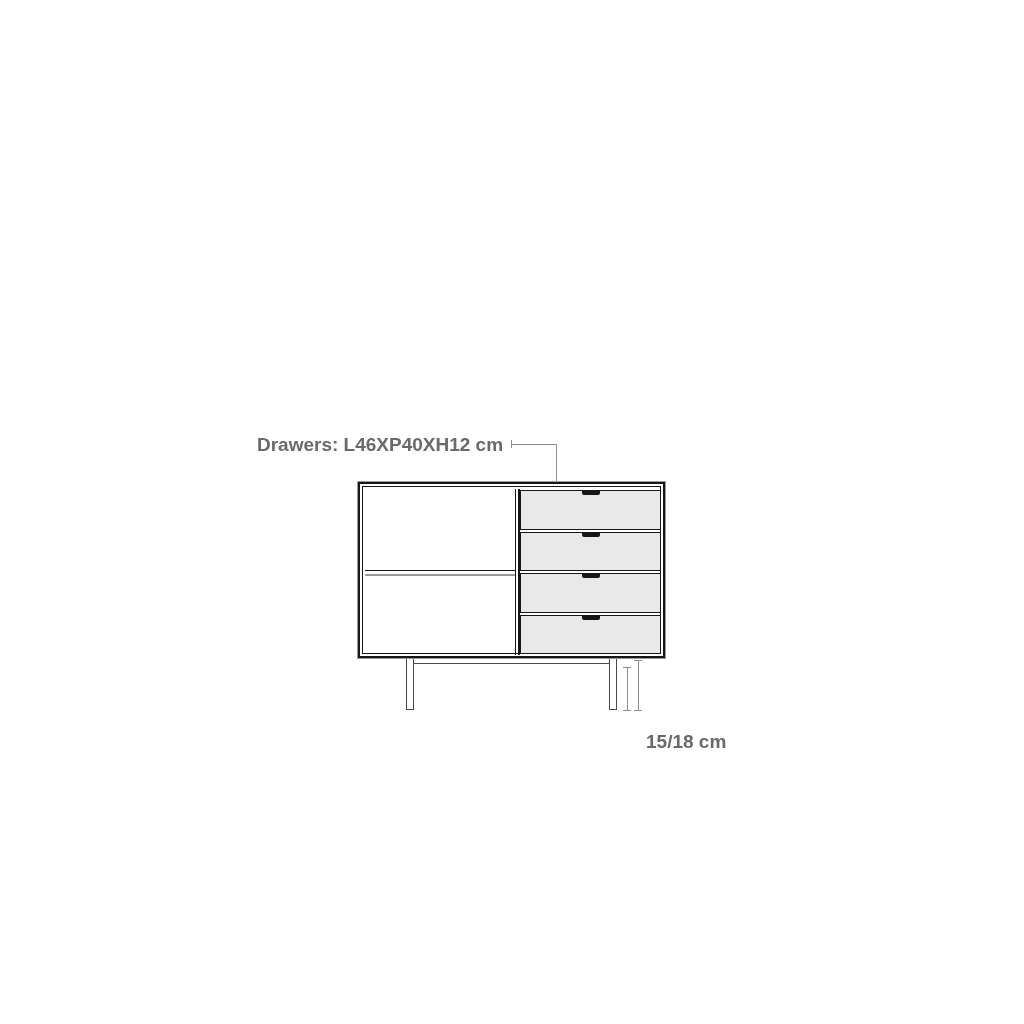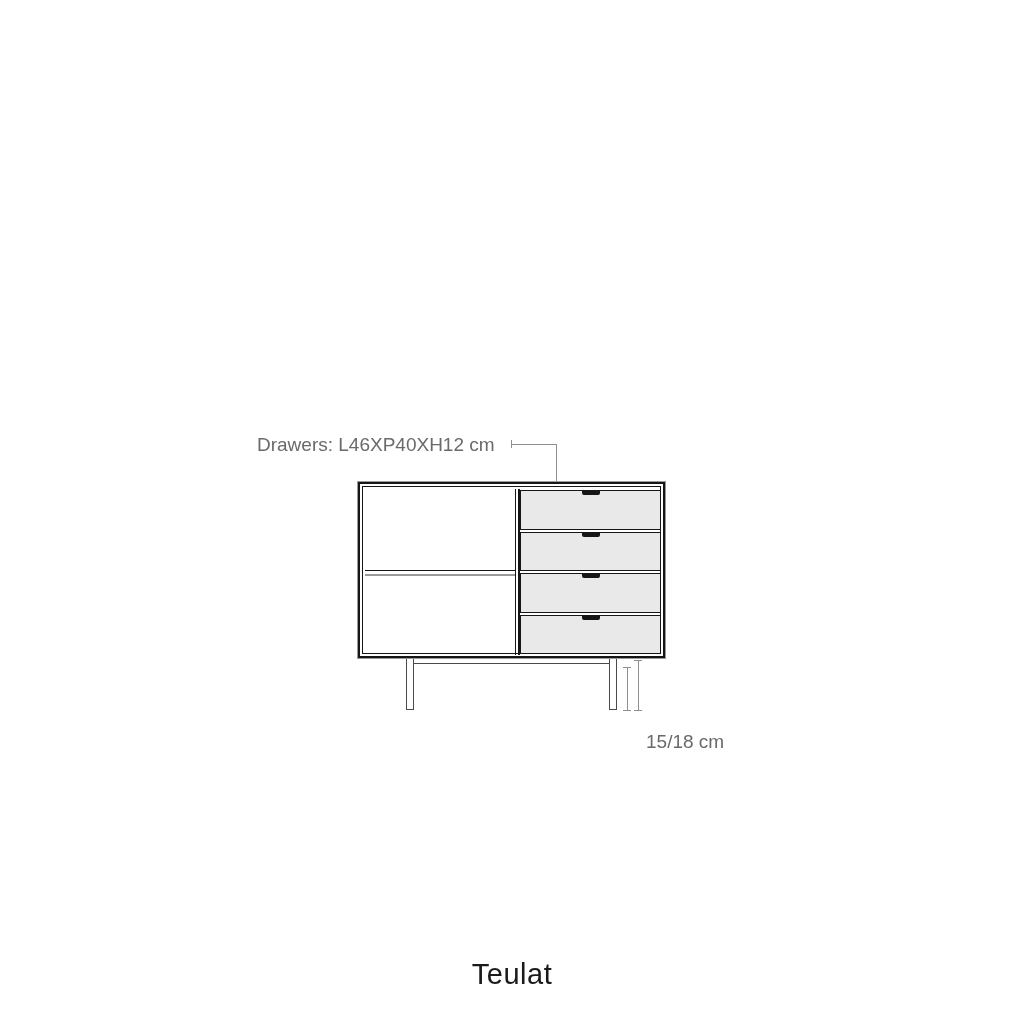--- a/index.html
+++ b/index.html
@@ -20,20 +20,21 @@
     background: var(--page_bg);
     font-family: "Liberation Sans", sans-serif;
     overflow: hidden;
   }
   .dim-text {
     position: absolute;
     font-size: 19px;
     line-height: 22px;
     color: var(--text_gray);
     white-space: nowrap;
+    font-weight: bold;
   }
   .drawers-label { left: 257px; top: 434px; }
   .dim-51 { left: 368px; top: 514px; width: 140px; text-align: center; }
   .dim-29 { left: 417px; top: 606px; }
   .dim-legs { left: 646px; top: 687px; margin-top: 44px; }
 
   svg.lines {
     position: absolute;
     left: 0; top: 0;
     pointer-events: none;
@@ -175,15 +176,14 @@
       </div>
       <div class="drawer">
         <div class="handle"></div>
       </div>
       <div class="drawer">
         <div class="handle"></div>
       </div>
     </div>
   </div>
 
-  <div class="brand">Teulat</div>
 
 </div>
 
 </body></html>

